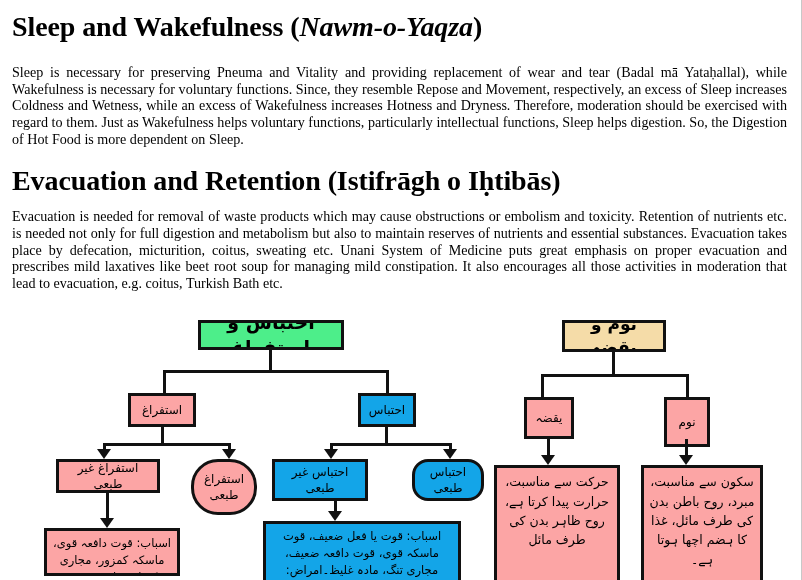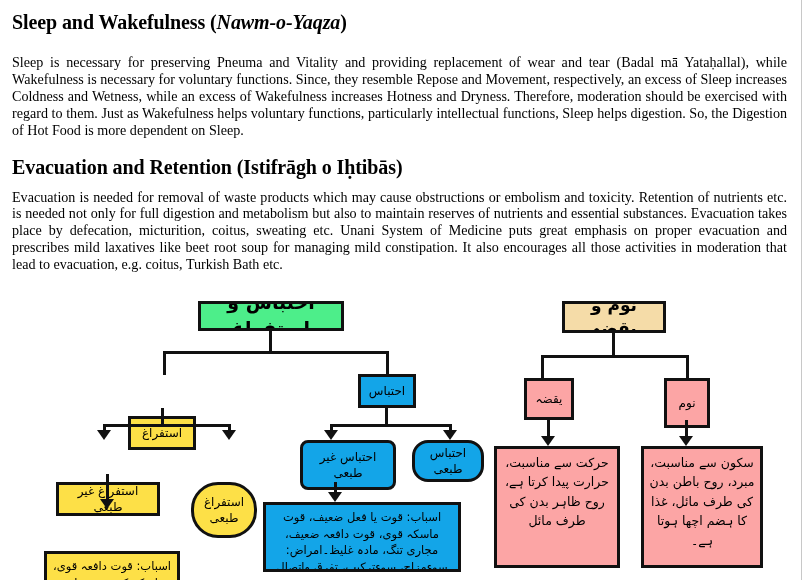--- a/index.html
+++ b/index.html
@@ -21,21 +21,21 @@
     background: #ffffff;
     box-sizing: border-box;
     border-right: 1px solid #c8c8c8;
     overflow: hidden;
   }
   .content {
     padding: 6px 14px 0 12px;
   }
   h1.sec-title {
     font-family: "Liberation Serif", "DejaVu Serif", serif;
-    font-size: 20px;
+    font-size: 28px;
     font-weight: bold;
     color: #000000;
     margin: 4px 0 0 0;
     line-height: 1.2;
     letter-spacing: -0.1px;
   }
   h1.sec-title .ital {
     font-style: italic;
   }
   p.body-text {
@@ -72,23 +72,22 @@
     line-height: 1.35;
     padding: 2px 3px;
     overflow: hidden;
   }
   .n-green-hdr {
     background: #4dee8a;
     font-weight: bold;
     font-size: 19px;
   }
   .n-sage {
-    background: #fde047;
+    background: #fca5a5;
     font-size: 12px;
-    margin-top: 42px;
   }
   .n-blue {
     background: #13a5e8;
     font-size: 12px;
   }
   .n-cream {
     background: #fca5a5;
     font-size: 12px;
   }
   .n-cream-hdr {
@@ -175,21 +174,21 @@
 
     <div class="node n-sage n-leaf" style="left:44px; top:232px; width:136px; height:48px;">اسباب: قوت دافعہ قوی، ماسکہ کمزور، مجاری کشادہ مادہ رقیق۔امراض: سوءمزاج</div>
 
     <div class="ln ln-v" style="left:385px; top:131px; height:18px;"></div>
     <div class="ln ln-h" style="left:330px; top:147px; width:122px;"></div>
     <div class="ln ln-v" style="left:330px; top:147px; height:10px;"></div>
     <div class="arrow" style="left:324px; top:153px;"></div>
     <div class="ln ln-v" style="left:449px; top:147px; height:10px;"></div>
     <div class="arrow" style="left:443px; top:153px;"></div>
 
-    <div class="node n-blue" style="left:300px; top:163px; width:96px; height:50px;border-radius:8px;">احتباس غیر طبعی</div>
+    <div class="node n-blue" style="left:272px; top:163px; width:96px; height:42px;">احتباس غیر طبعی</div>
 
     <div class="node n-blue" style="left:412px; top:163px; width:72px; height:42px;border-radius:16px;">احتباس طبعی</div>
 
     <div class="ln ln-v" style="left:334px; top:205px; height:14px;"></div>
     <div class="arrow" style="left:328px; top:215px;"></div>
 
     <div class="node n-blue n-leaf" style="left:263px; top:225px; width:198px; height:70px;">اسباب: قوت یا فعل ضعیف، قوت ماسکہ قوی، قوت دافعہ ضعیف، مجاری تنگ، مادہ غلیظ۔امراض: سوءمزاج، سوءترکیب، تفرق واتصال</div>
 
     <div class="node n-cream-hdr" style="left:562px; top:24px; width:104px; height:32px;">نوم و یقضہ</div>
 

